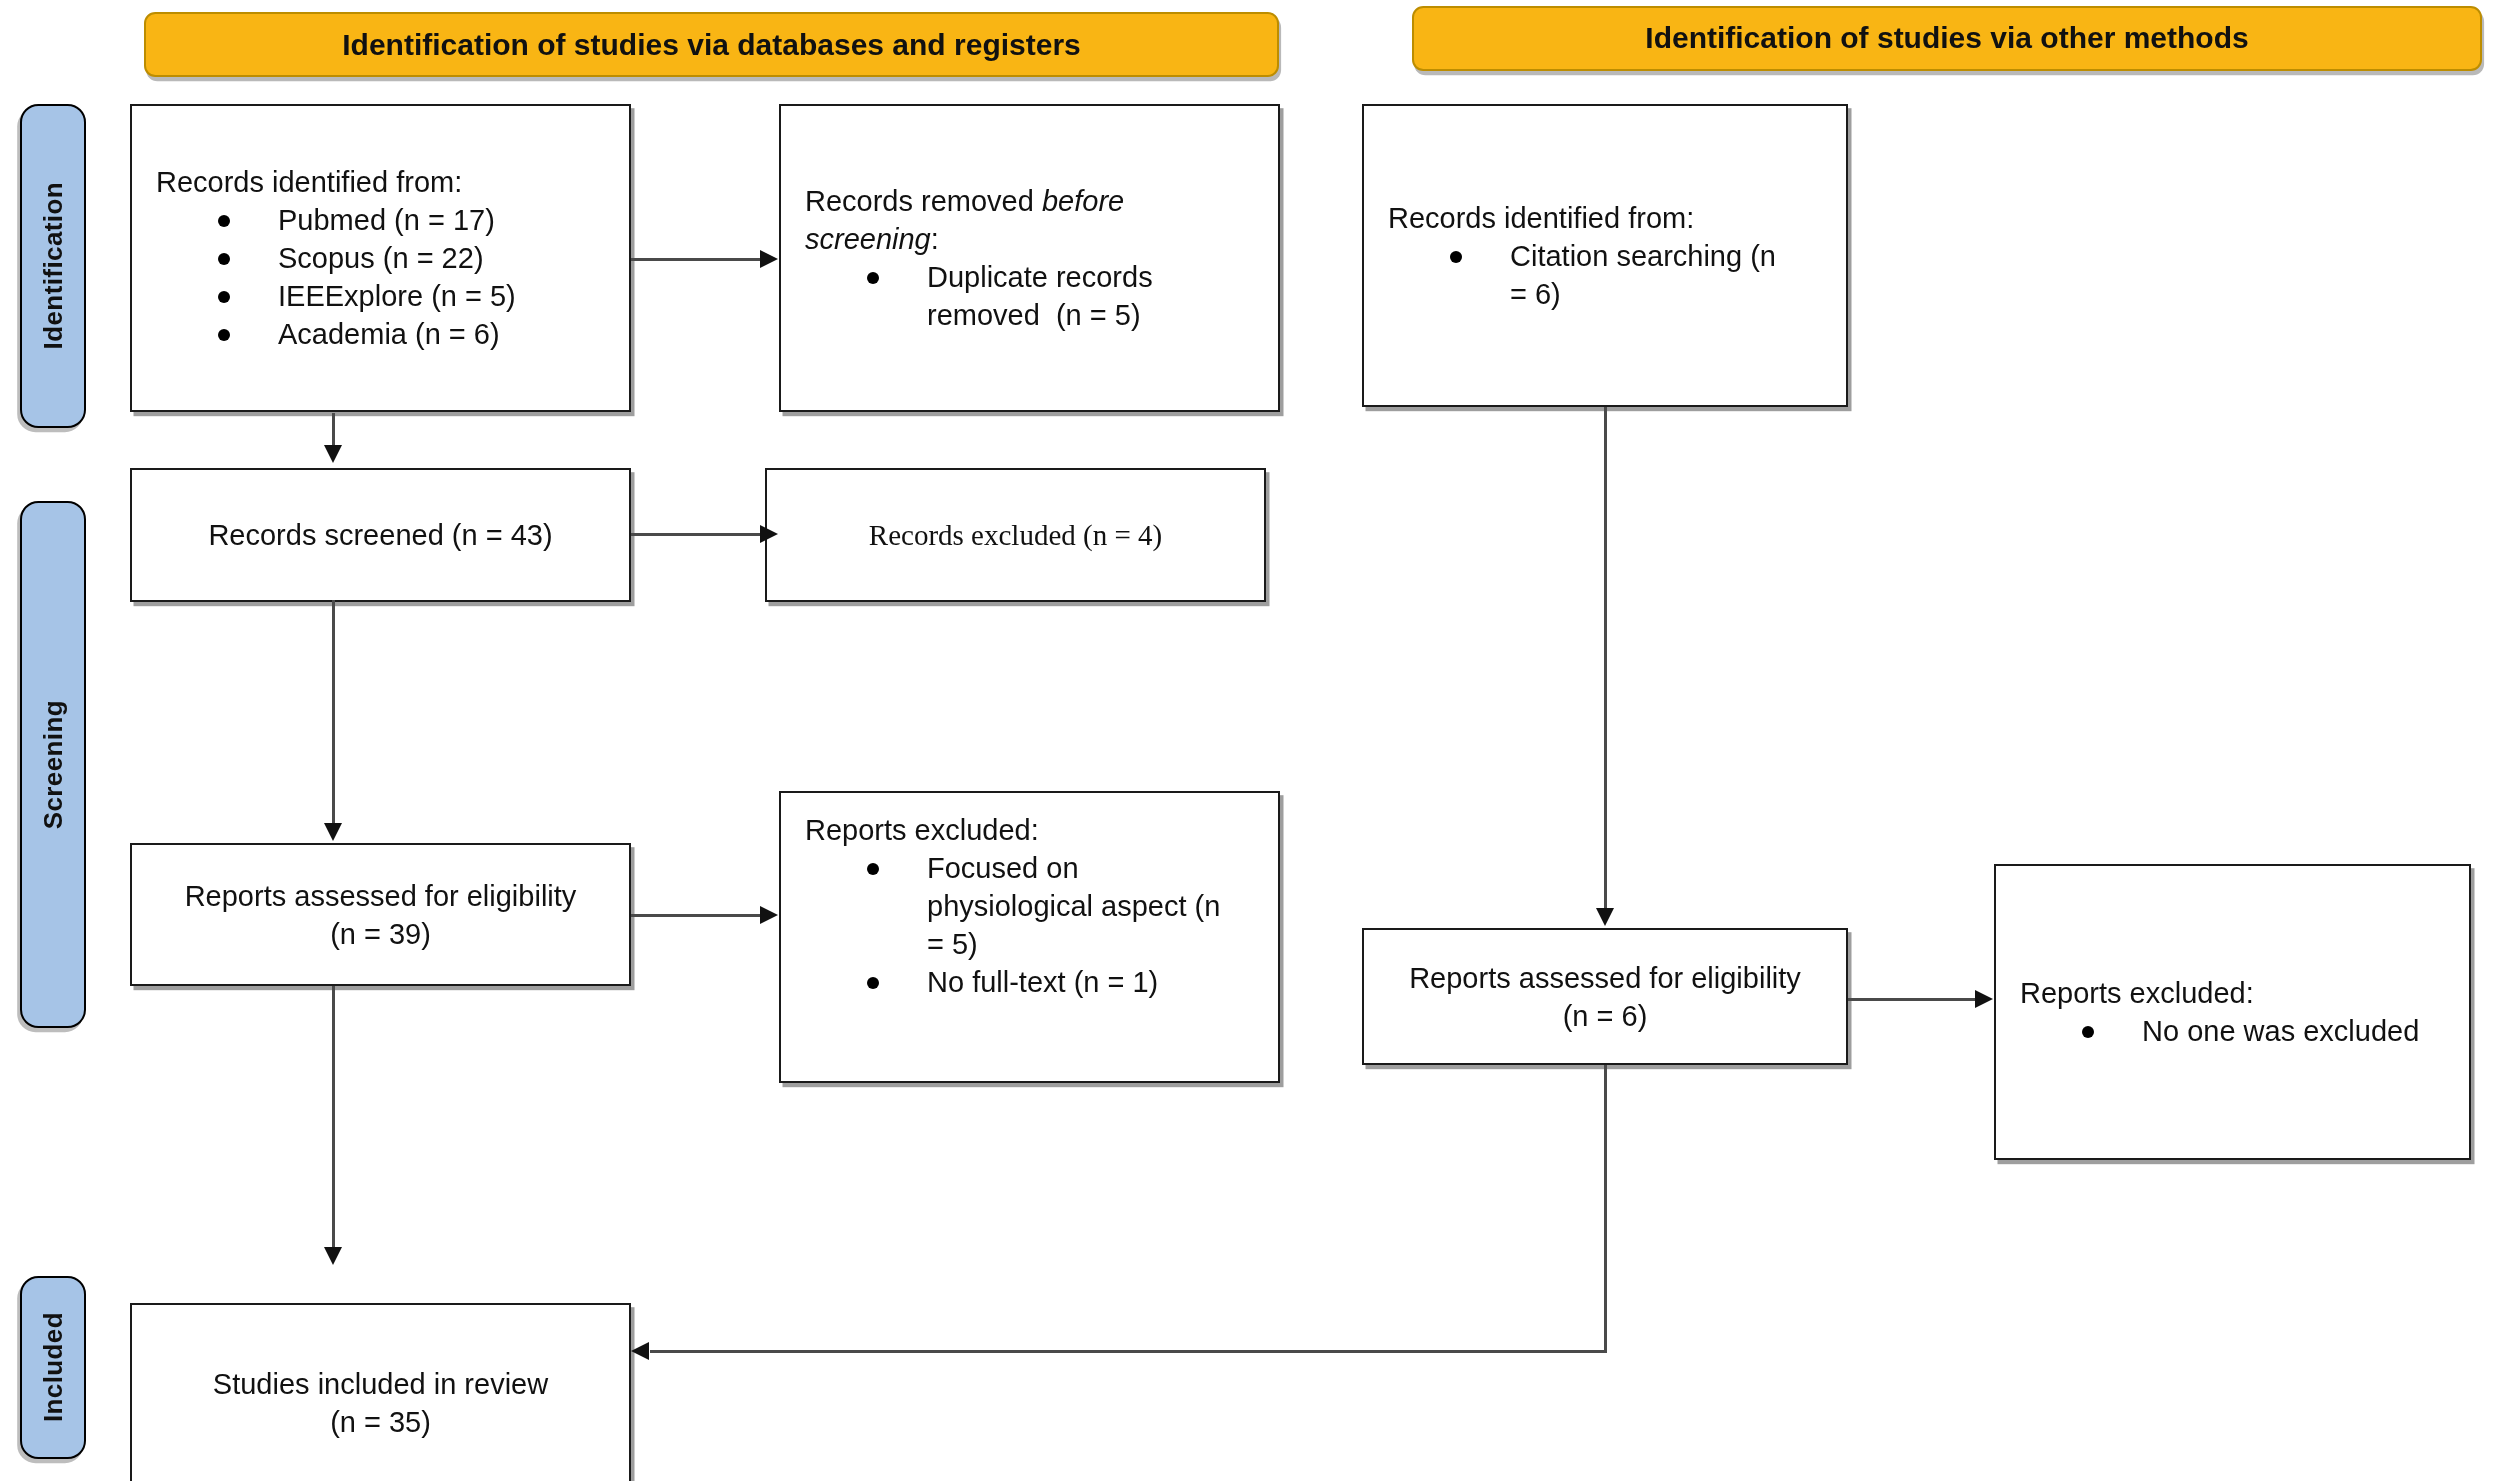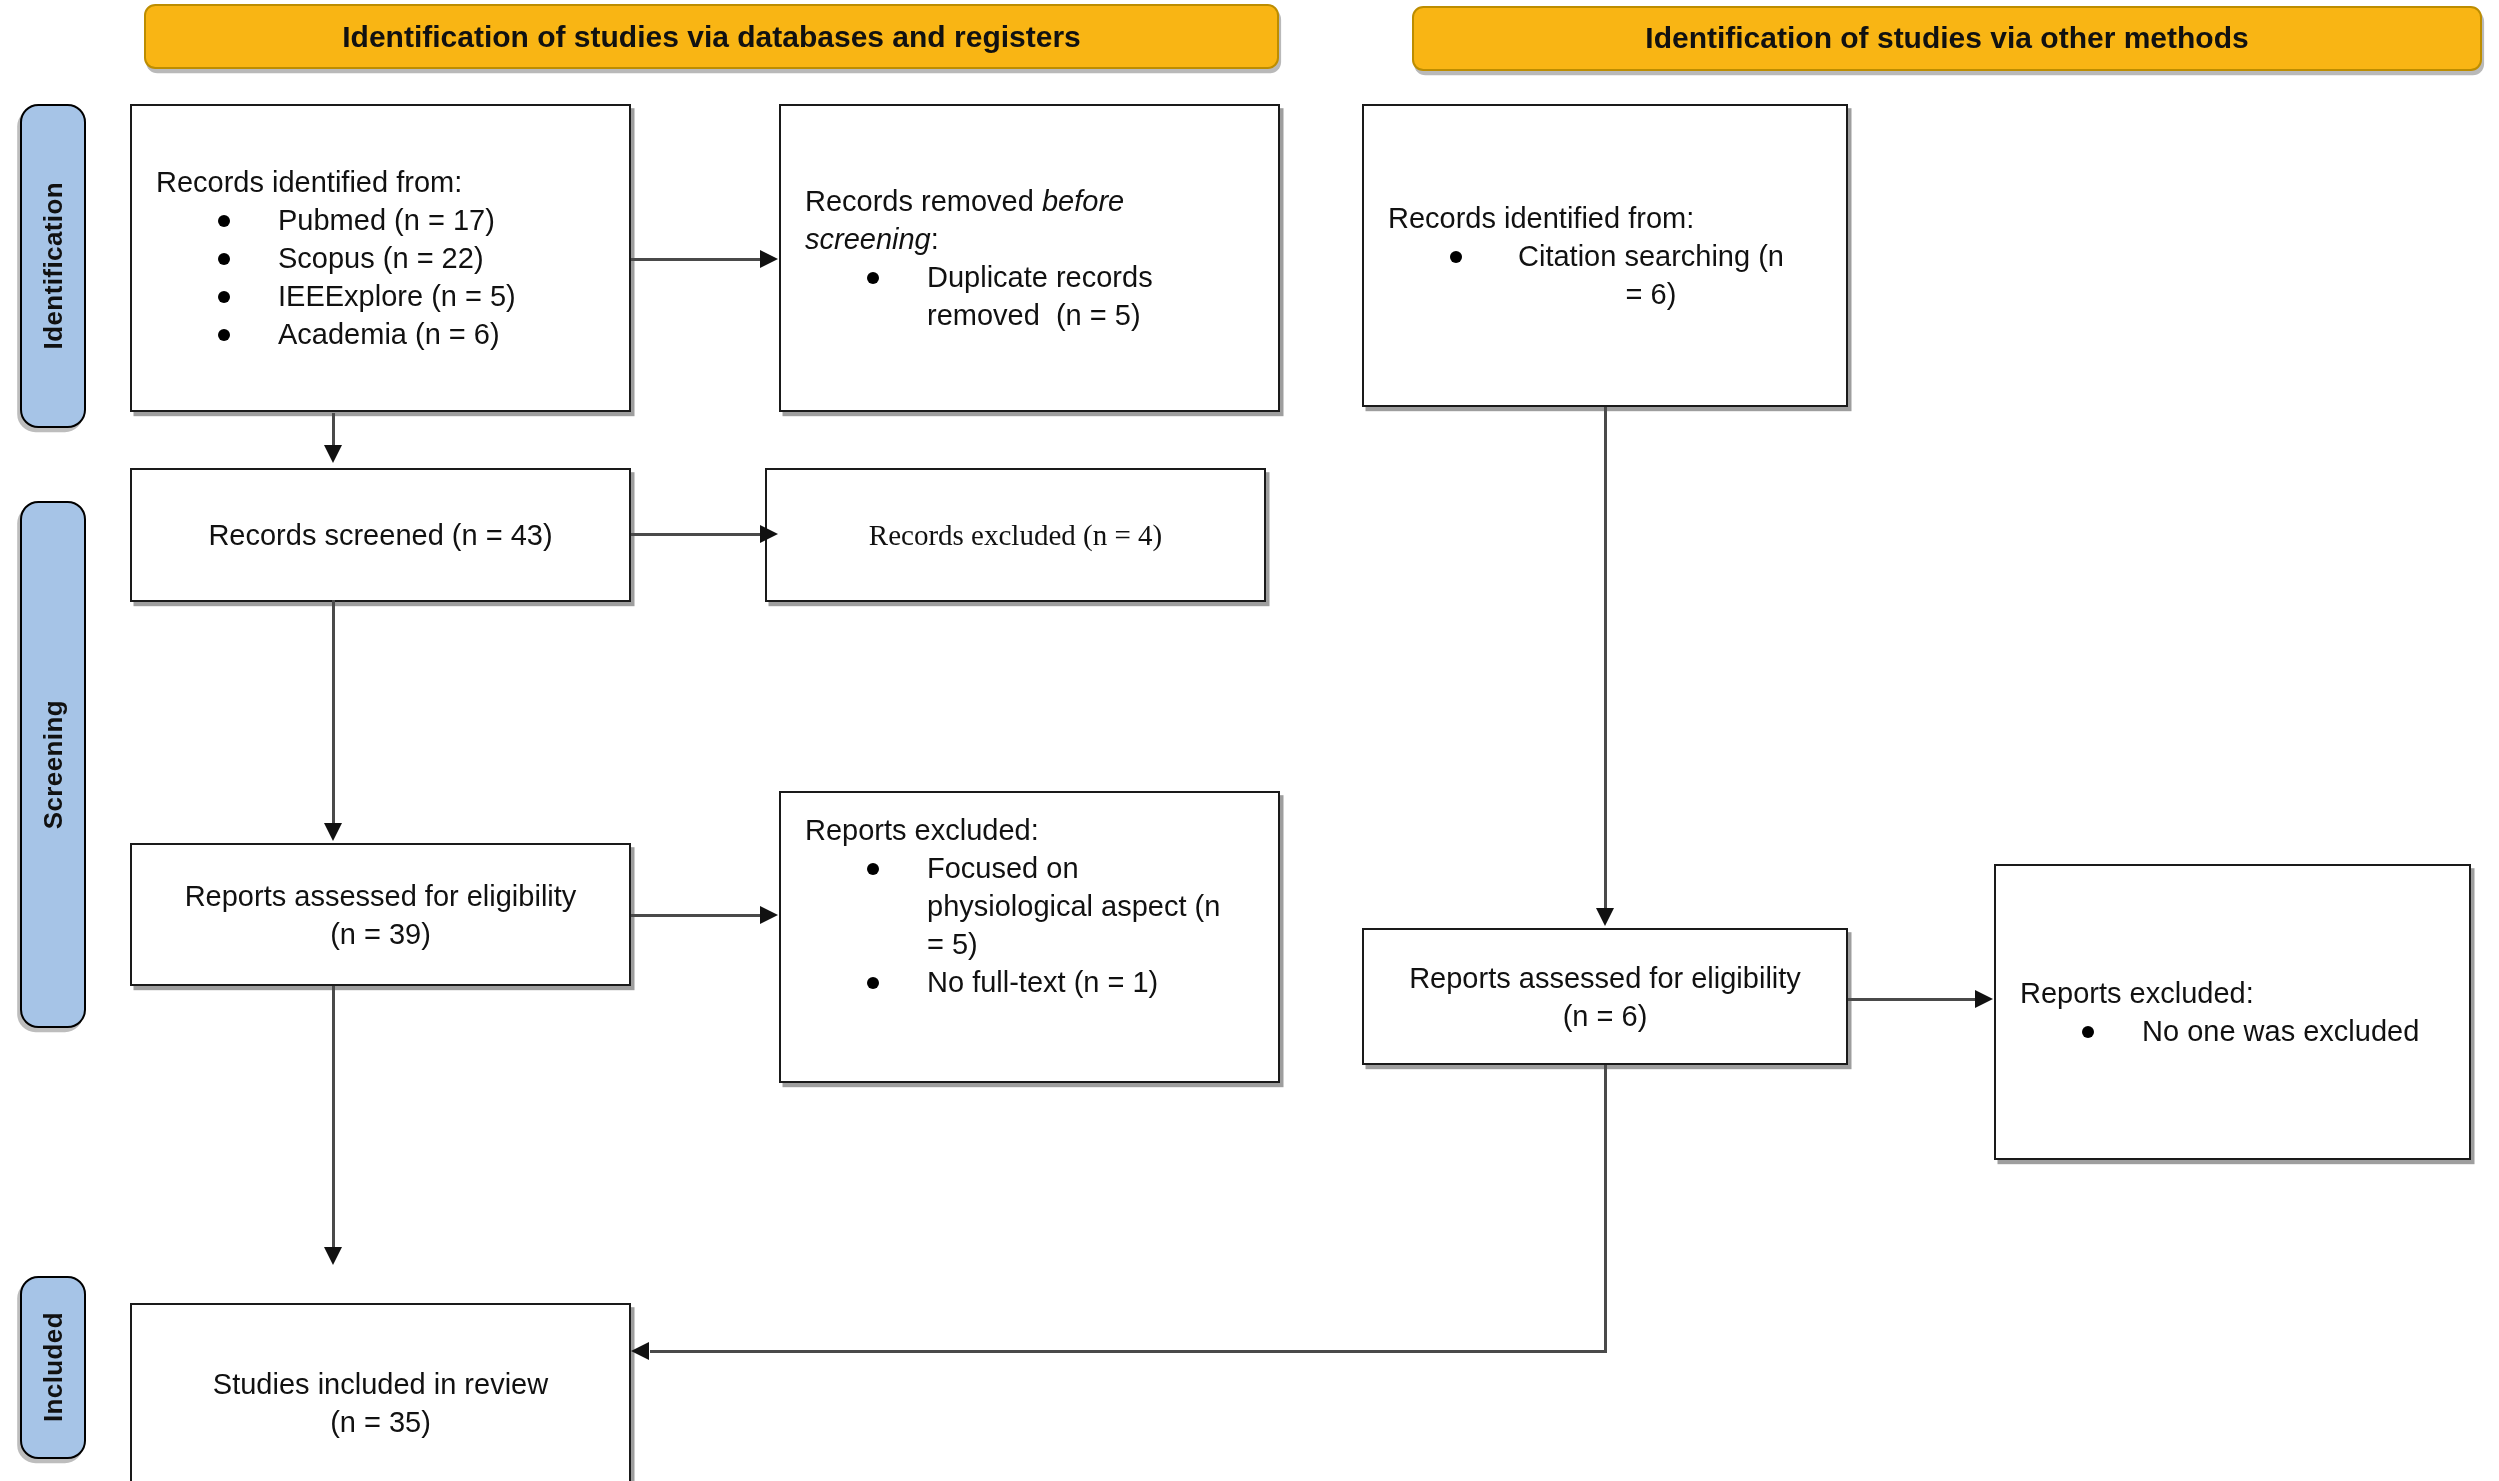--- a/index.html
+++ b/index.html
@@ -39,39 +39,39 @@
   }
   .list-box{display:flex;flex-direction:column;justify-content:center;padding:14px 18.3px 14px 24px;}
   .list-box.top-align{justify-content:flex-start;padding-top:18.3px;}
   .center-box{display:flex;flex-direction:column;align-items:center;justify-content:center;text-align:center;}
   .bullet{position:relative;padding-left:122px;}
   .bullet::before{
     content:"";position:absolute;left:62px;top:14px;width:12px;height:12px;
     border-radius:50%;background:#000;
   }
   .bullet .wrapc{display:inline-block;vertical-align:top;max-width:296px;white-space:pre-wrap;}
-  .bullet .wrap-citation{max-width:282px;text-align:center;}
+  .bullet .wrap-citation{max-width:282px;}
   em{font-style:italic;}
 
   
   .hline{position:absolute;height:2.8px;background:var(--arrow);}
   .vline{position:absolute;width:2.8px;background:var(--arrow);}
   .head-right{position:absolute;width:0;height:0;
     border-top:9.2px solid transparent;border-bottom:9.2px solid transparent;border-left:18.3px solid #111;}
   .head-left{position:absolute;width:0;height:0;
     border-top:9.2px solid transparent;border-bottom:9.2px solid transparent;border-right:18.3px solid #111;}
   .head-down{position:absolute;width:0;height:0;
     border-left:9.2px solid transparent;border-right:9.2px solid transparent;border-top:18.3px solid #111;}
 </style>
 </head>
 <body>
 
 <div class="canvas">
 
-  <div class="col-header" style="left:144px;top:4px;width:1135px;">
+  <div class="col-header" style="left:144px;top:12px;width:1135px;">
     <span>Identification of studies via databases and registers</span>
   </div>
   <div class="col-header" style="left:1376px;top:5.6px;width:1070px;margin-left:36px;">
     <span>Identification of studies via other methods</span>
   </div>
 
   <div class="stage" style="left:20px;top:104px;height:324px;">
     <span>Identification</span>
   </div>
   <div class="stage" style="left:20px;top:501px;height:527px;">

